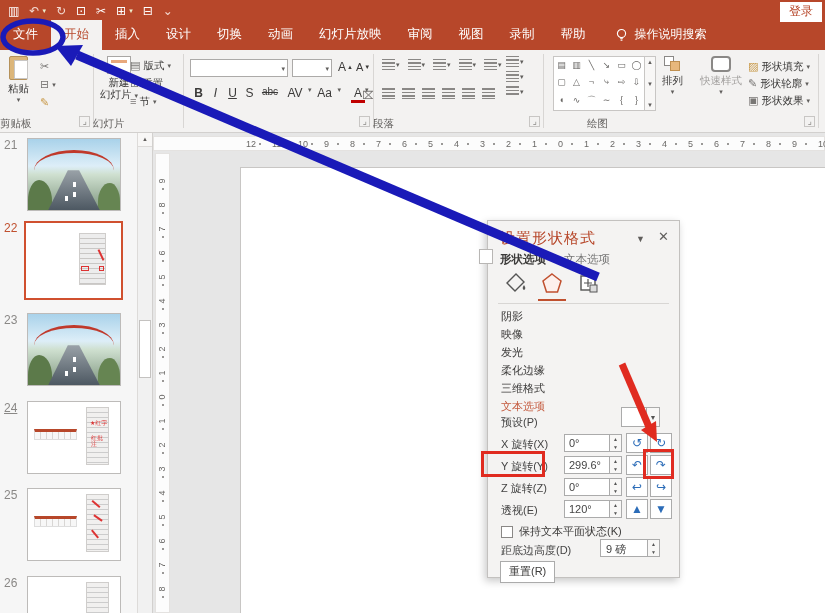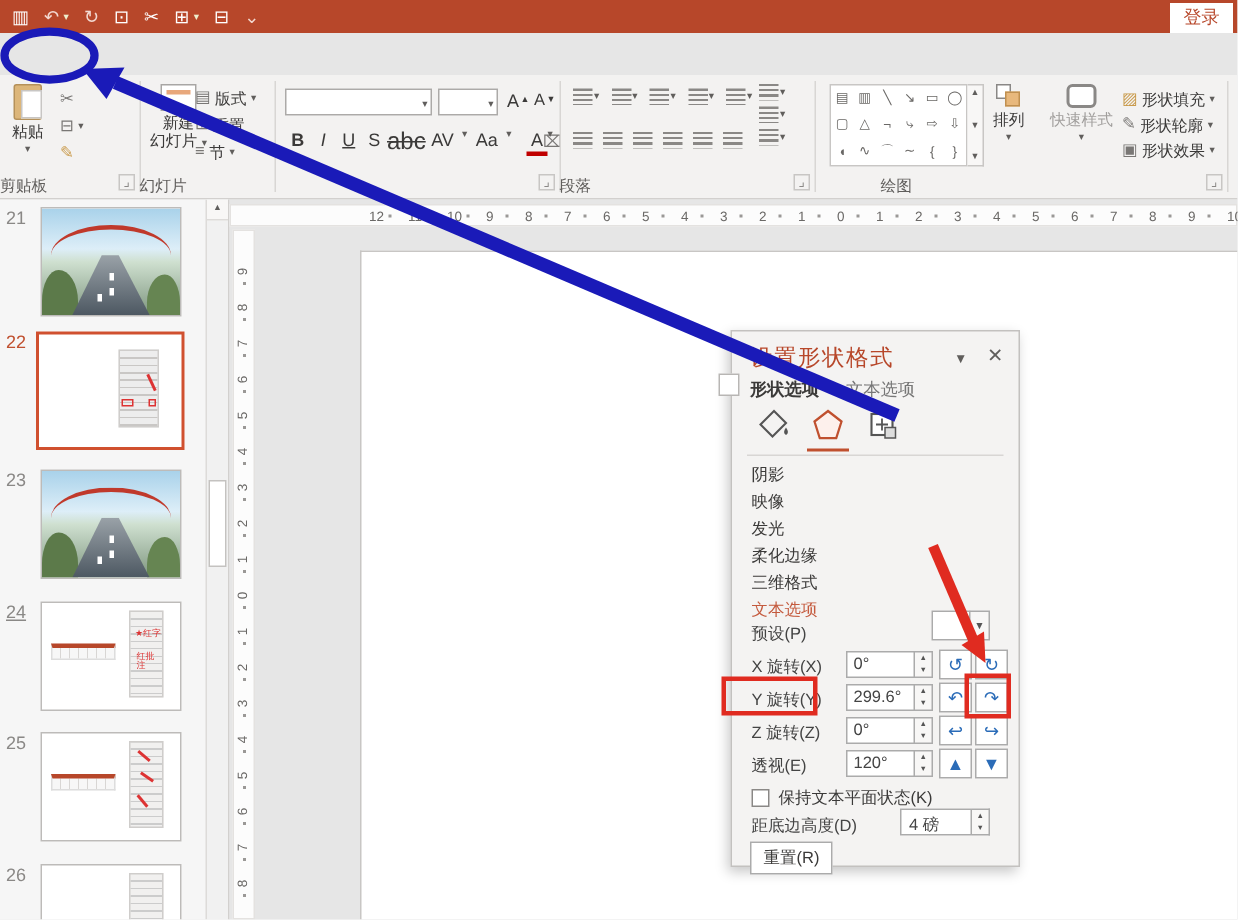--- a/index.html
+++ b/index.html
@@ -134,20 +134,40 @@
         <span class="qicon bright">⊡</span>
         <span class="qicon bright">✂</span>
         <span class="qicon bright">⊞</span>
         <span class="qcaret">▾</span>
         <span class="qicon bright">⊟</span>
         <span class="qicon">⌄</span>
       </div>
     <div class="signin">登录</div>
   </div>
 
+  <div class="tabrow" id="tabrow">
+      <div class="tab">文件</div>
+      <div class="tab active">开始</div>
+      <div class="tab">插入</div>
+      <div class="tab">设计</div>
+      <div class="tab">切换</div>
+      <div class="tab">动画</div>
+      <div class="tab">幻灯片放映</div>
+      <div class="tab">审阅</div>
+      <div class="tab">视图</div>
+      <div class="tab">录制</div>
+      <div class="tab">帮助</div>
+      <div class="searchbox">
+        <svg class="bulb" viewBox="0 0 14 14">
+          <circle cx="7" cy="6" r="4.4" fill="none" stroke="#fff" stroke-width="1.2"></circle>
+          <path d="M5.5 11 h3 M6 13 h2" stroke="#fff" stroke-width="1.2"></path>
+        </svg>
+        <span>操作说明搜索</span>
+      </div>
+    </div>
 
   <div class="ribbon">
 
     <div class="bigbtn" style="left:8px;">
       <span class="clipicon"></span>
       <span class="cap">粘贴</span>
       <span class="caret">▾</span>
     </div>
     <div class="minibtn" style="left:40px; top:9px;">
         <span class="ic">✂</span>
@@ -195,21 +215,21 @@
         <span style="font-size:6px; margin-left:-2px;">▼</span>
       </div>
     <div class="minibtn" style="left:362px; top:38px;">
         <span class="ic">⌧</span>
       </div>
     <div id="fontrow" style="position:absolute; left:190px; top:36px; display:flex;">
         <span class="fletter" style="font-weight: bold;">B</span>
         <span class="fletter" style="font-style: italic;">I</span>
         <span class="fletter" style="text-decoration: underline;">U</span>
         <span class="fletter">S</span>
-        <span class="fletter" style="text-decoration: line-through; width: 24px; font-size: 16px;">abc</span>
+        <span class="fletter" style="text-decoration: line-through; width: 24px; font-size: 10px;">abc</span>
         <span class="fletter" style="width: 26px;">AV</span>
         <span class="caret">▾</span>
         <span class="fletter" style="width: 26px;">Aa</span>
         <span class="caret">▾</span>
         <span class="fletter" style="border-bottom: 3px solid rgb(192, 0, 0); margin-left: 10px; width: 14px;">A</span>
         <span class="caret">▾</span>
       </div>
     <div class="launcher" style="left:359px;">⌟</div>
     <div class="gsep" style="left:373px;"></div>
 
@@ -552,21 +572,21 @@
           </span>
           <span class="rb b1">▲</span>
           <span class="rb b2">▼</span>
         </div>
       </div>
     <div class="pchk">
       <span class="box"></span>
       <span>保持文本平面状态(K)</span>
     </div>
     <div class="pdist-lab">距底边高度(D)</div>
-    <div class="pdist-in">4 磅</div>
+    <div class="pdist-in">9 磅</div>
     <div class="pdist-spin">
         <span>▲</span>
         <span>▼</span>
       </div>
     <div class="preset-btn">重置(R)</div>
   </div>
   <div class="ghostbox"></div>
 
   <div class="redbox" style="left:481px; top:451px; width:64px; height:26px;"></div>
   <div class="redbox" style="left:643px; top:449px; width:31px; height:30px;"></div>

